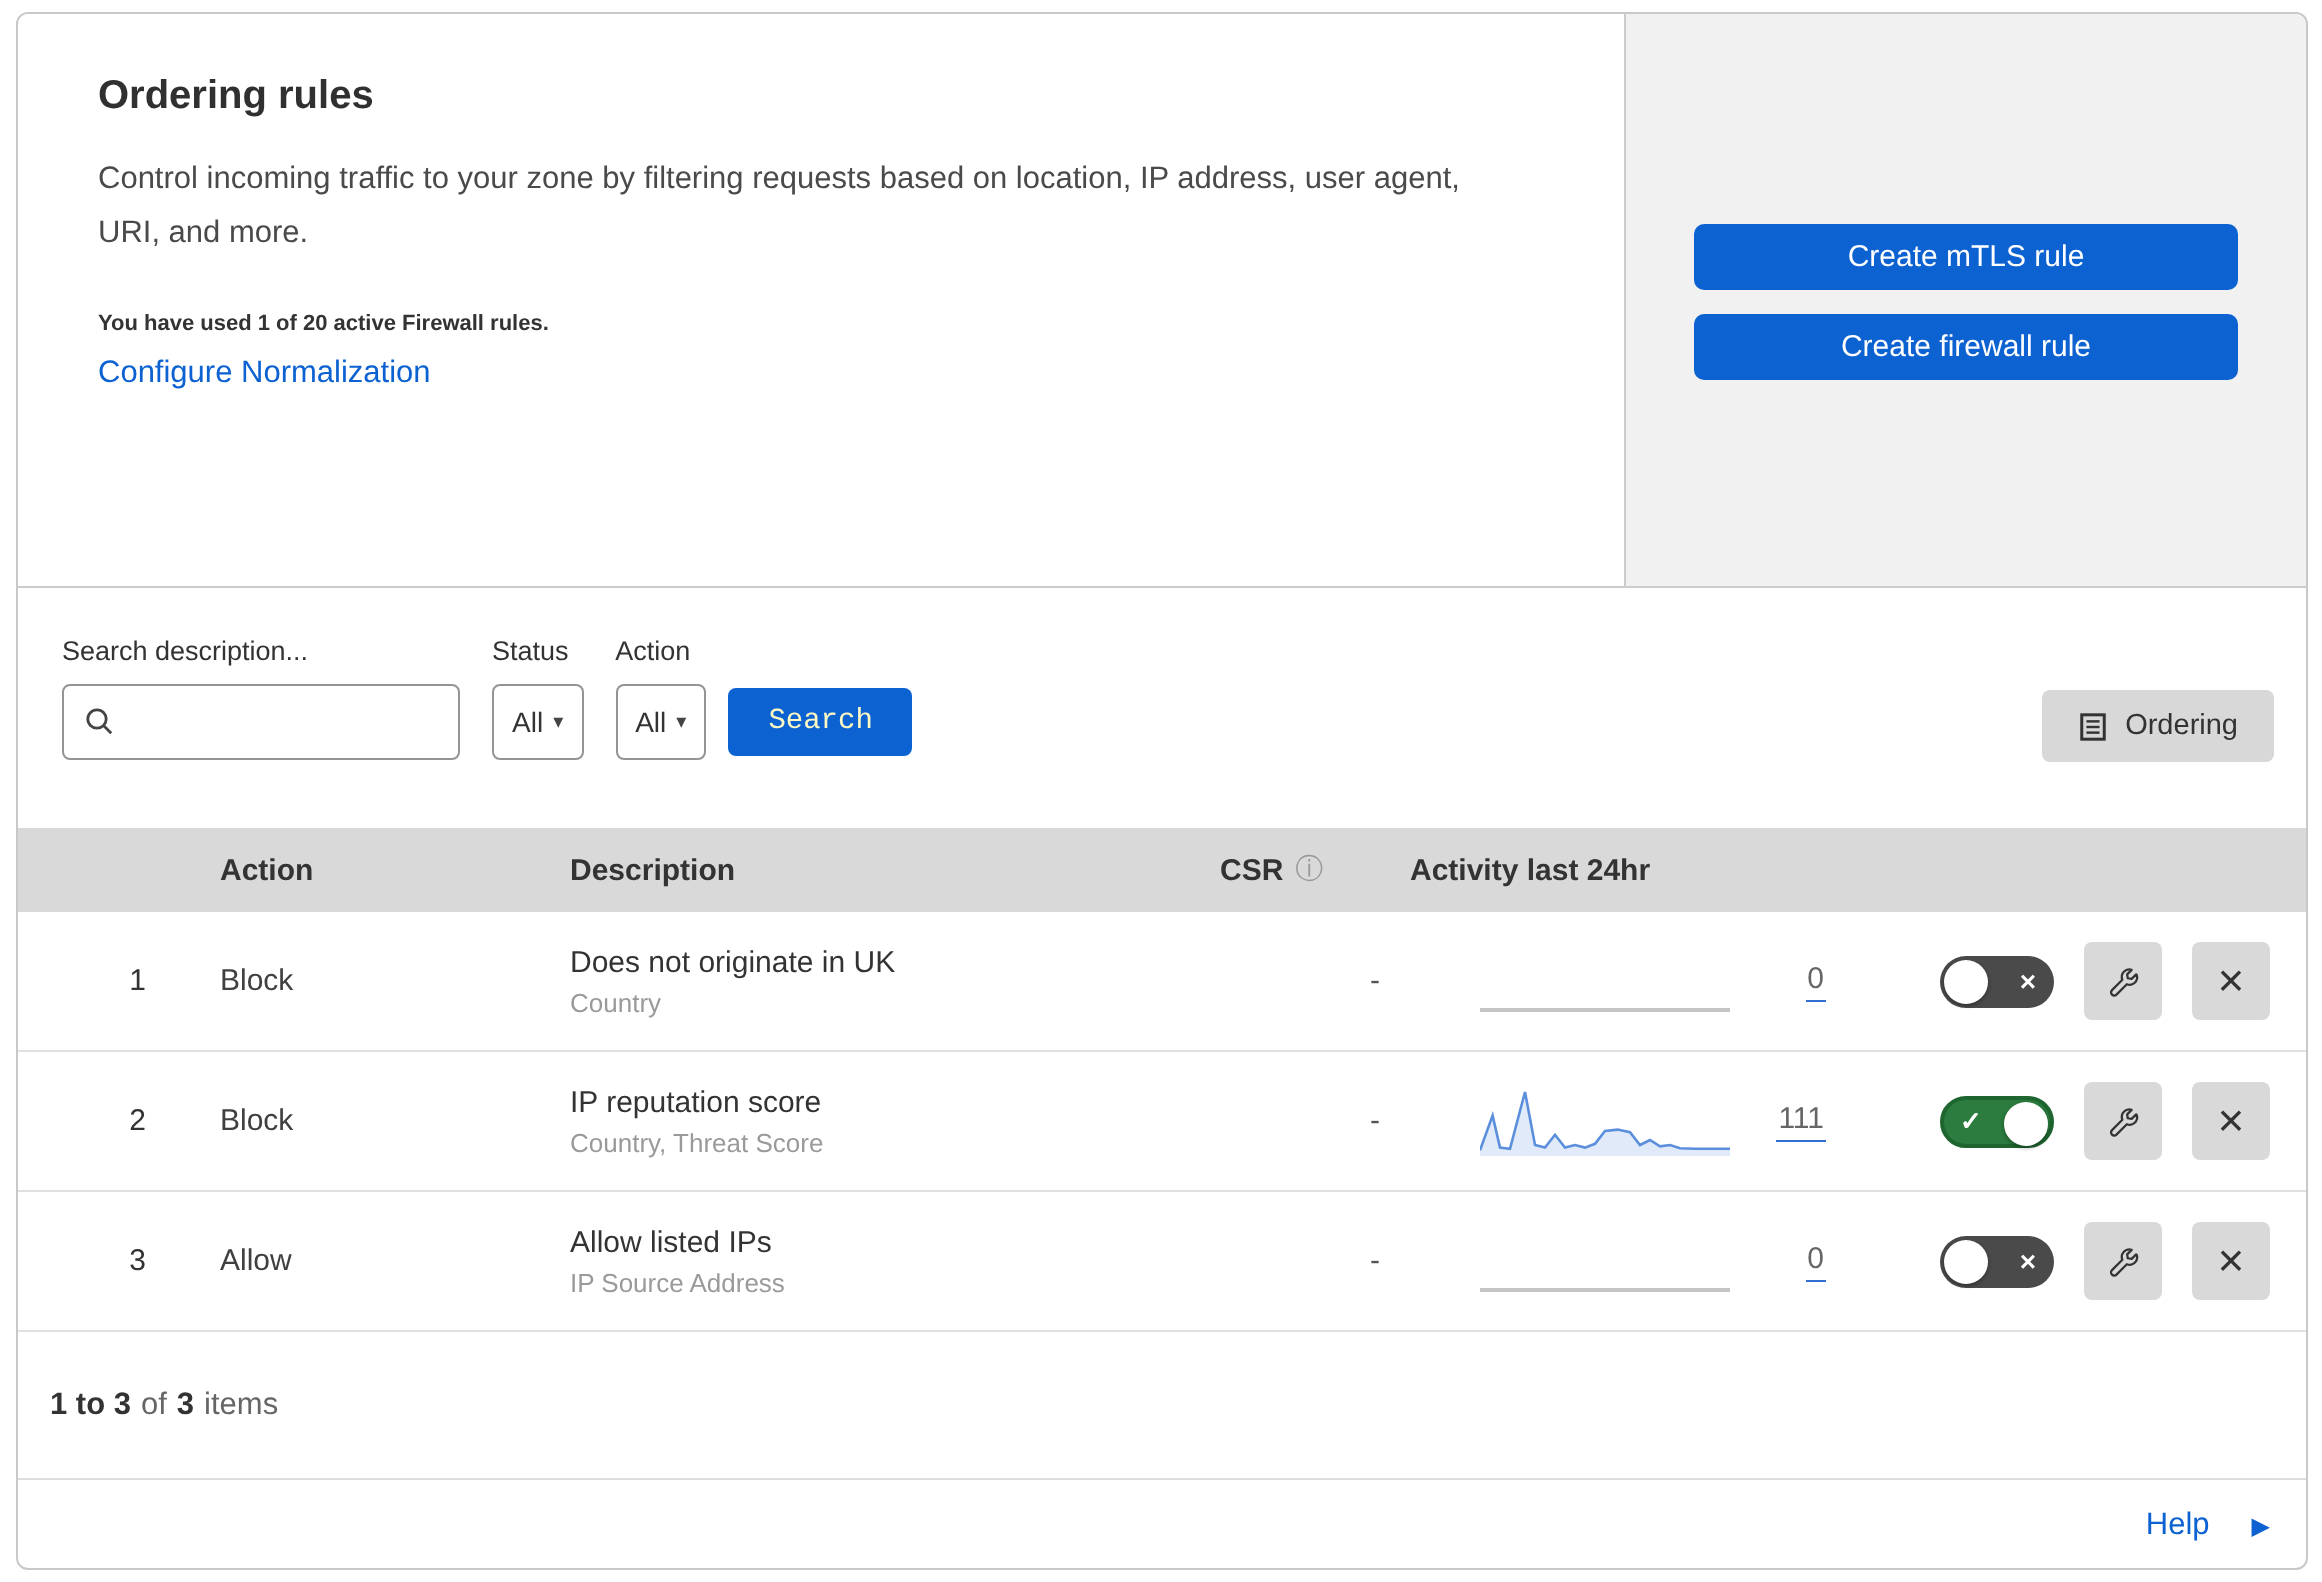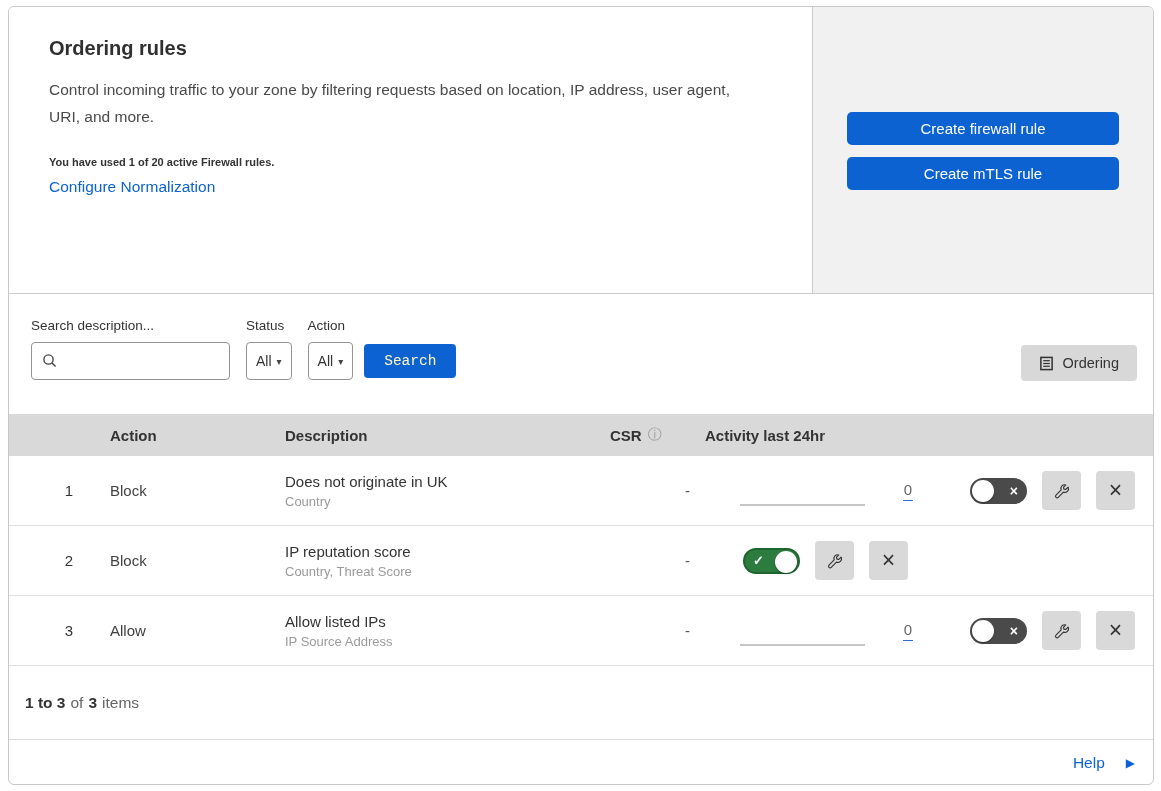--- a/index.html
+++ b/index.html
@@ -89,22 +89,22 @@
 <div class="card">
 
   <div class="top">
     <div class="top-left">
       <div class="page-title">Ordering rules</div>
       <div class="page-desc">Control incoming traffic to your zone by filtering requests based on location, IP address, user agent, URI, and more.</div>
       <div class="usage-line">You have used 1 of 20 active Firewall rules.</div>
       <a class="config-link">Configure Normalization</a>
     </div>
     <div class="top-right">
+      <button class="btn-primary">Create mTLS rule</button>
       <button class="btn-primary">Create firewall rule</button>
-      <button class="btn-primary">Create mTLS rule</button>
     </div>
   </div>
 
   <div class="filters">
     <div class="filter-row">
       <div class="fgroup">
         <div class="flabel">Search description...</div>
         <div class="search-box">
           <span style="display:flex;">
             <svg width="16" height="16" viewBox="0 0 16 16">
@@ -191,20 +191,27 @@
   </div>
 
   <div class="tgrid trow">
     <div class="cell-num">2</div>
     <div class="cell-action">Block</div>
     <div class="cell-desc">
       <div class="desc-title">IP reputation score</div>
       <div class="desc-fields">Country, Threat Score</div>
     </div>
     <div class="cell-csr">-</div>
+    <div class="cell-activity">
+      <div class="chart"><svg width="125" height="40">
+            <polygon points="0.0,34.1 6.3,16.8 10.0,32.8 15.0,33.4 22.5,5.0 27.5,31.5 32.5,32.8 37.5,26.4 42.5,32.8 47.5,31.5 52.5,32.8 57.5,30.9 62.5,24.5 68.8,23.8 75.0,25.1 80.0,31.5 85.0,29.0 90.0,32.2 95.0,31.5 100.0,33.1 107.5,33.4 116.3,33.4 125.0,33.4 125,37 0,37" fill="#ccdcf5" opacity="0.6"></polygon>
+            <polyline points="0.0,34.1 6.3,16.8 10.0,32.8 15.0,33.4 22.5,5.0 27.5,31.5 32.5,32.8 37.5,26.4 42.5,32.8 47.5,31.5 52.5,32.8 57.5,30.9 62.5,24.5 68.8,23.8 75.0,25.1 80.0,31.5 85.0,29.0 90.0,32.2 95.0,31.5 100.0,33.1 107.5,33.4 116.3,33.4 125.0,33.4" fill="none" stroke="#5b8fdc" stroke-width="1.3"></polyline>
+          </svg></div>
+      <a class="count-link">111</a>
+    </div>
     <div class="cell-controls">
       <div class="toggle on">
         <span class="mark mark-check">✓</span>
 
         <span class="knob"></span>
       </div>
       <button class="icon-btn">
         <span style="display:flex;">
           <svg width="18" height="18" viewBox="0 0 24 24">
               <path d="M20.5 7.3a5 5 0 0 1-6.6 6.2L7 20.4a2.1 2.1 0 0 1-3-3l6.9-6.9a5 5 0 0 1 6.2-6.6l-3 3 .4 2.6 2.6.4 3-3z" fill="none" stroke="#333" stroke-width="1.5" stroke-linejoin="round"></path>

